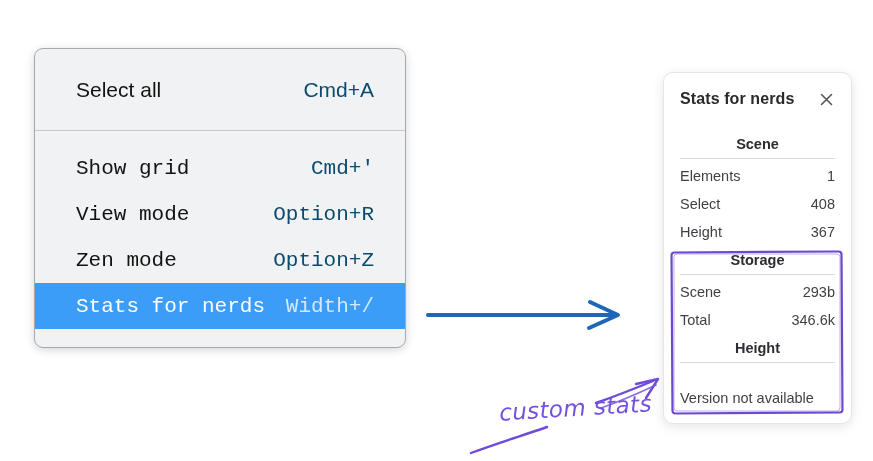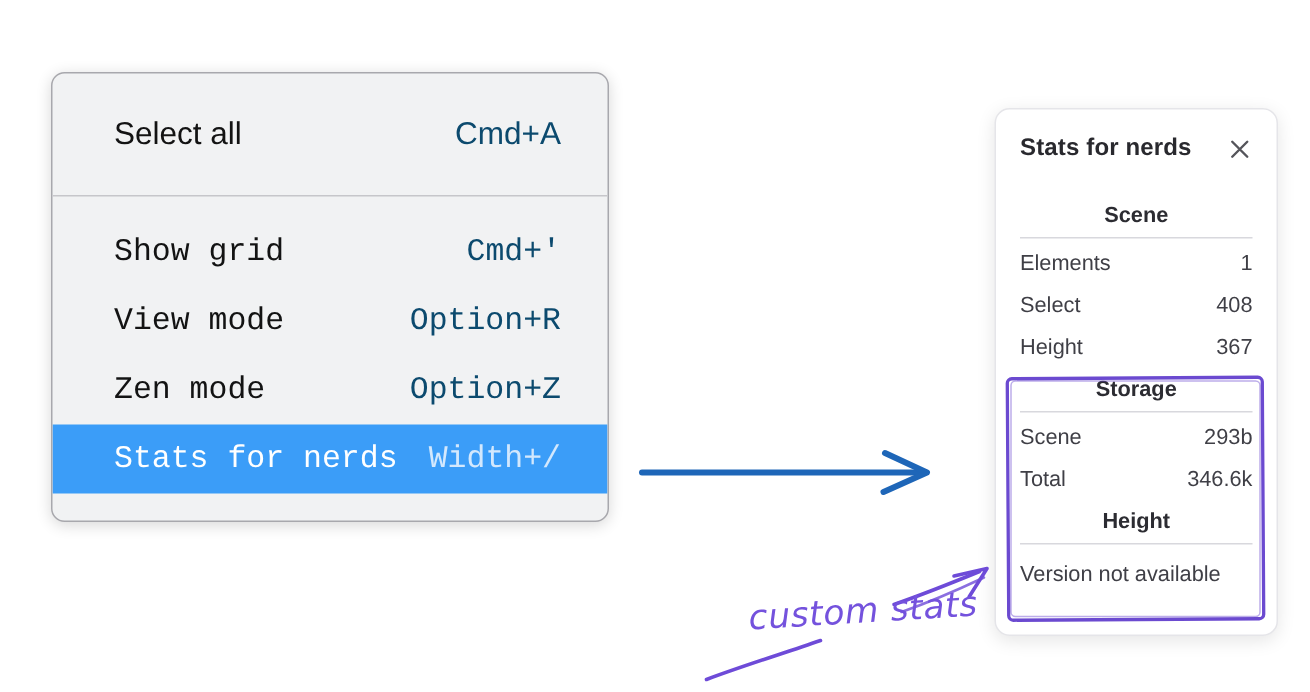--- a/index.html
+++ b/index.html
@@ -36,21 +36,21 @@
   }
   .panel-header{display:flex;align-items:center;justify-content:space-between;height:26px;}
   .panel-title{font-weight:bold;font-size:16px;color:#29292e;letter-spacing:.1px;}
   .close-btn{width:18px;height:18px;display:flex;align-items:center;justify-content:center;cursor:pointer;}
   .sec-title{text-align:center;font-weight:bold;color:#2c2c32;font-size:14.5px;line-height:17px;margin-bottom:5px;}
   .sec-title.first{margin-top:24px;}
   .sec-title.mid{margin-top:6px;}
   .hrr{border-top:1px solid #d8d8dd;margin-bottom:3px;}
   .hrr.wide{margin-bottom:4px;}
   .srow{display:flex;justify-content:space-between;height:28px;align-items:center;}
-  .note{height:27px;display:flex;align-items:center;margin-top:6px;}
+  .note{height:27px;display:flex;align-items:center;margin-top:21px;}
 
   
   .overlay{position:absolute;left:0;top:0;pointer-events:none;z-index:5;}
   .annotation-text{
     position:absolute;left:499px;top:395px;z-index:6;
     font-family:"DejaVu Sans",sans-serif;font-style:italic;
     font-size:23px;color:#7452dd;letter-spacing:.4px;white-space:nowrap;
     transform:rotate(-3.5deg);pointer-events:none;
   }
 </style>

